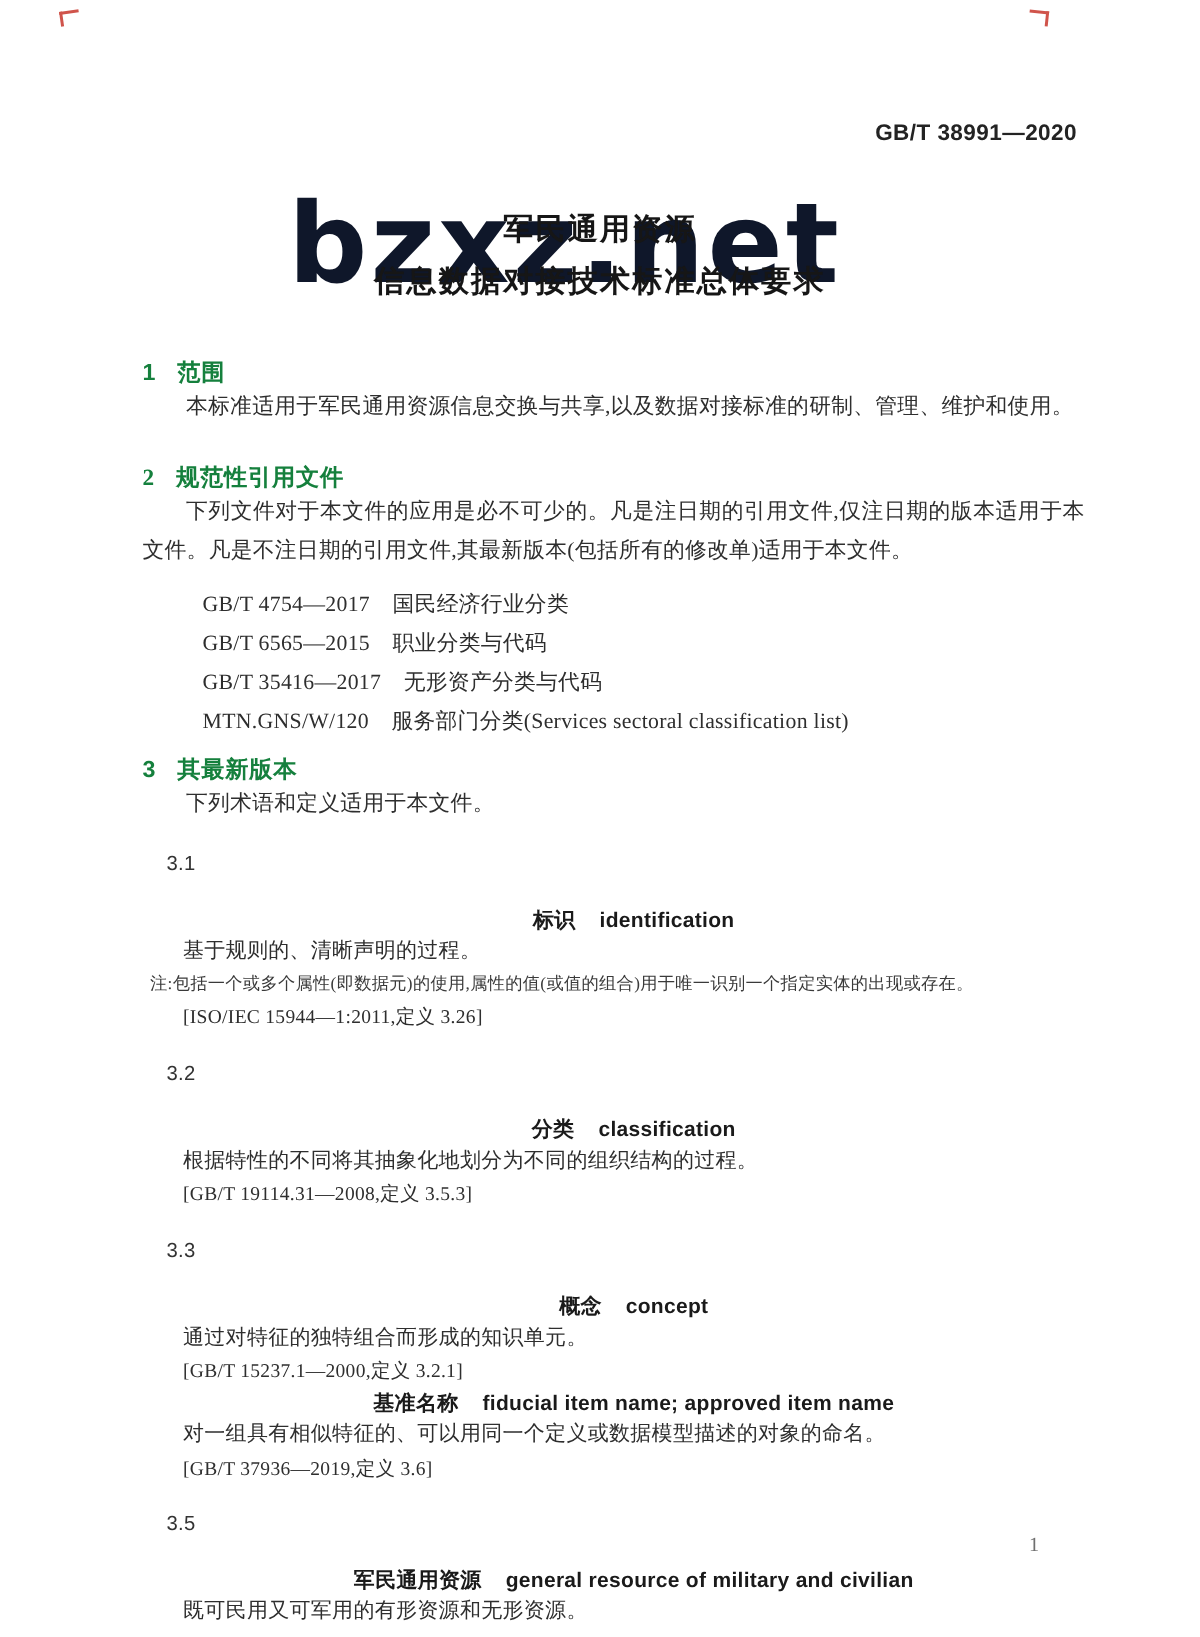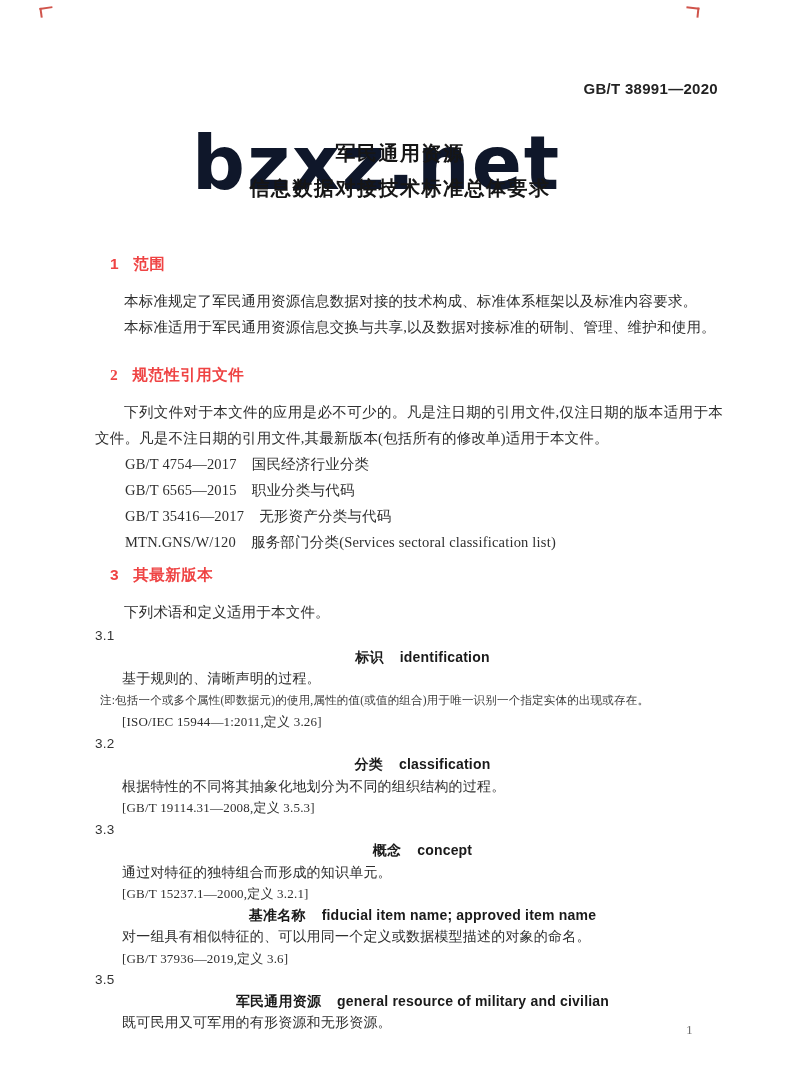--- a/index.html
+++ b/index.html
@@ -35,40 +35,40 @@
     position:absolute;top:136px;left:0;width:100%;z-index:1;
     text-align:center;
     font-family:"Liberation Sans","DejaVu Sans",sans-serif;
     font-weight:bold;font-size:20px;line-height:35px;
     letter-spacing:1.5px;color:#161616;
   }
   .content{
     position:absolute;left:95px;top:240px;width:628px;z-index:1;
   }
   .sec-heading{
-    margin:15px;
+    margin:0;
     font-family:"Liberation Sans","DejaVu Sans",sans-serif;
     font-weight:bold;font-size:15.5px;line-height:18px;
-    letter-spacing:.5px;color:#ef4444;
+    letter-spacing:.5px;color:#15803d;
   }
   .sec-heading .sec-num{margin-right:14px;}
   .content p{margin:0;font-size:14.5px;line-height:26px;letter-spacing:.2px;}
   .indent{text-indent:2em;}
   .mt-h2{margin-top:26px;font-family:Liberation Serif, serif;}
   .mt-p1{margin-top:23px;}
   .mt-intro2{margin-top:10px;text-align:justify;}
-  .ref-list{margin:0;}
+  .ref-list{margin:10px;}
   .ref-line{padding-left:30px;font-size:14px;line-height:23.5px;letter-spacing:.2px;}
   .ref-line .ref-code{margin-right:15px;}
   .mt-h3{margin-top:11px;}
   .mt-intro3{margin-top:19px;}
   .terms{margin-top:0;}
   .terms .term-num{
     font-family:"Liberation Sans","DejaVu Sans",sans-serif;
-    font-size:13.5px;line-height:21.5px;color:#333;margin:0;
+    font-size:13.5px;line-height:21.5px;color:#333;margin:16px;
   }
   .terms .term-head{
     padding-left:27px;margin:0;
     font-family:"Liberation Sans","DejaVu Sans",sans-serif;
     font-weight:bold;font-size:14px;line-height:21.5px;color:#1a1a1a;text-align:center;
   }
   .terms .term-head .term-en{margin-left:16px;}
   .terms .term-def{padding-left:27px;margin:0;font-size:14px;line-height:21.5px;}
   .terms .term-note{padding-left:5px;margin:0;font-size:11.5px;line-height:21.5px;color:#3a3a3a;}
   .terms .term-src{padding-left:27px;margin:0;font-size:13px;line-height:21.5px;}
@@ -92,21 +92,20 @@
   <div class="title-block">
     <div>军民通用资源</div>
     <div>信息数据对接技术标准总体要求</div>
   </div>
 
   <div class="content">
 
     <h2 class="sec-heading">
       <span class="sec-num">1</span><span>范围</span>
     </h2>
-    <p class="indent mt-p1">本标准规定了军民通用资源信息数据对接的技术构成、标准体系框架以及标准内容要求。</p>
     <p class="indent">本标准适用于军民通用资源信息交换与共享,以及数据对接标准的研制、管理、维护和使用。</p>
 
     <h2 class="sec-heading mt-h2">
       <span class="sec-num">2</span><span>规范性引用文件</span>
     </h2>
     <p class="indent mt-intro2">下列文件对于本文件的应用是必不可少的。凡是注日期的引用文件,仅注日期的版本适用于本文件。凡是不注日期的引用文件,其最新版本(包括所有的修改单)适用于本文件。</p>
     <div class="ref-list">
 
         <p class="ref-line">
           <span class="ref-code">GB/T 4754—2017</span><span>国民经济行业分类</span>

